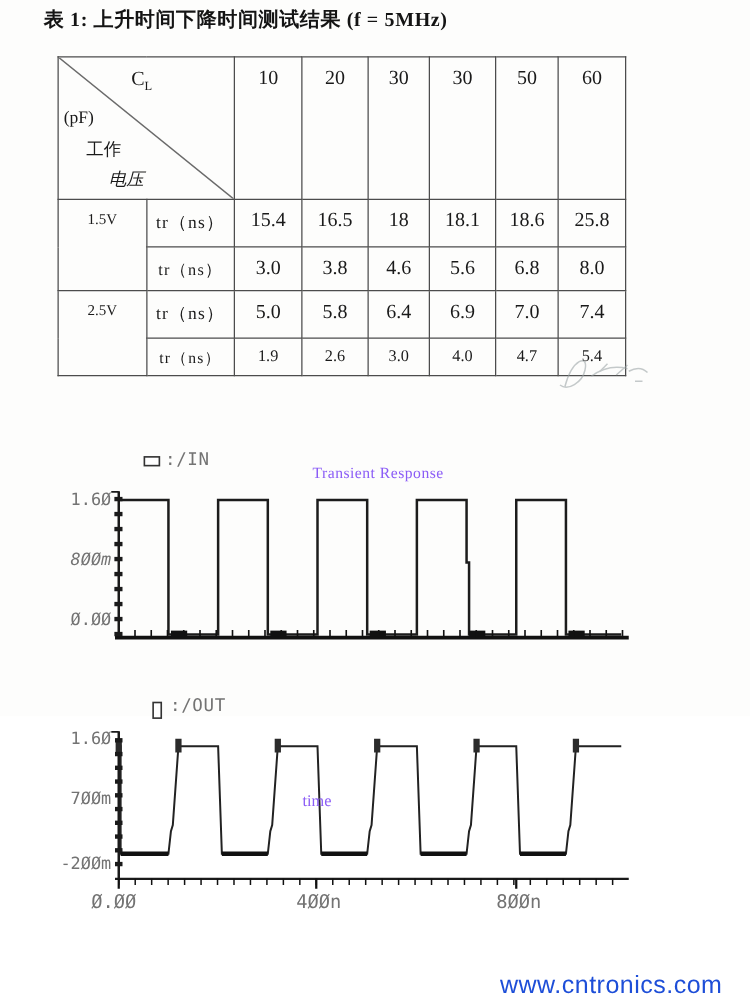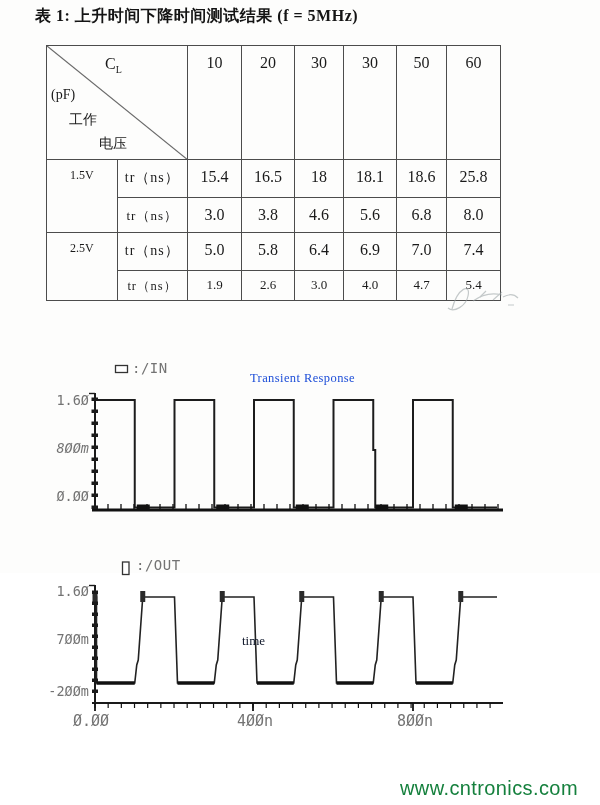--- a/index.html
+++ b/index.html
@@ -26,34 +26,34 @@
   tr.r3 td { height:38px; }
   tr.r4 td { height:30px; }
   tr.r4 td.c-val { font-size:13px; padding-top:6px; }
   tr.r4 td.c-param { font-size:12.5px; padding-top:7px; }
   td.corner { position:relative; text-align:left; padding:0; }
   .corner-lbl { position:absolute; font-size:14px; white-space:nowrap; }
   #cl-lbl { left:58px; top:9px; font-size:16px; }
   #cl-lbl sub { font-size:10px; }
   #pf-lbl { left:4px;  top:41px; }
   #gz-lbl { left:22px; top:65px; }
-  #dy-lbl { left:52px; top:89px; }
+  #dy-lbl { left:40px; top:89px;font-style:italic; }
 
   
   .mono { font-family:"DejaVu Sans Mono", monospace; color:#737373; }
   .ylab { width:54px; text-align:right; font-size:13.5px; white-space:nowrap; }
   .xlab { width:56px; text-align:center; font-size:15px; white-space:nowrap; }
   #c1-legend-txt, #c2-legend-txt { font-size:14px; letter-spacing:0.5px; }
-  #c1-title { left:250px; top:371px; font-size:12.5px; letter-spacing:0.4px; color:#1d4ed8; }
-  #time-lbl { left:242px; top:633px; font-size:13px; color:#0f172a; }
+  #c1-title { left:250px; top:371px; font-size:12.5px; letter-spacing:0.4px; color:#8b5cf6; }
+  #time-lbl { left:242px; top:633px; font-size:13px; color:#8b5cf6; }
 
   
   #fig-caption { left:123px; top:761px; font-size:14.5px; letter-spacing:0.4px; white-space:nowrap; }
   #fig-caption sub { font-size:9.5px; }
-  #watermark { left:400px; top:777px; font-family:"Liberation Sans", sans-serif; font-size:20px; color:#15803d; letter-spacing:0.4px; white-space:nowrap; }
+  #watermark { left:400px; top:777px; font-family:"Liberation Sans", sans-serif; font-size:20px; color:#1d4ed8; letter-spacing:0.4px; white-space:nowrap; }
 
   svg { position:absolute; left:0; top:0; }
 </style>
 </head>
 <body>
 
 <div id="page">
 
   <div class="abs" id="doc-title">表 1: 上升时间下降时间测试结果 (f = 5MHz)</div>
 

